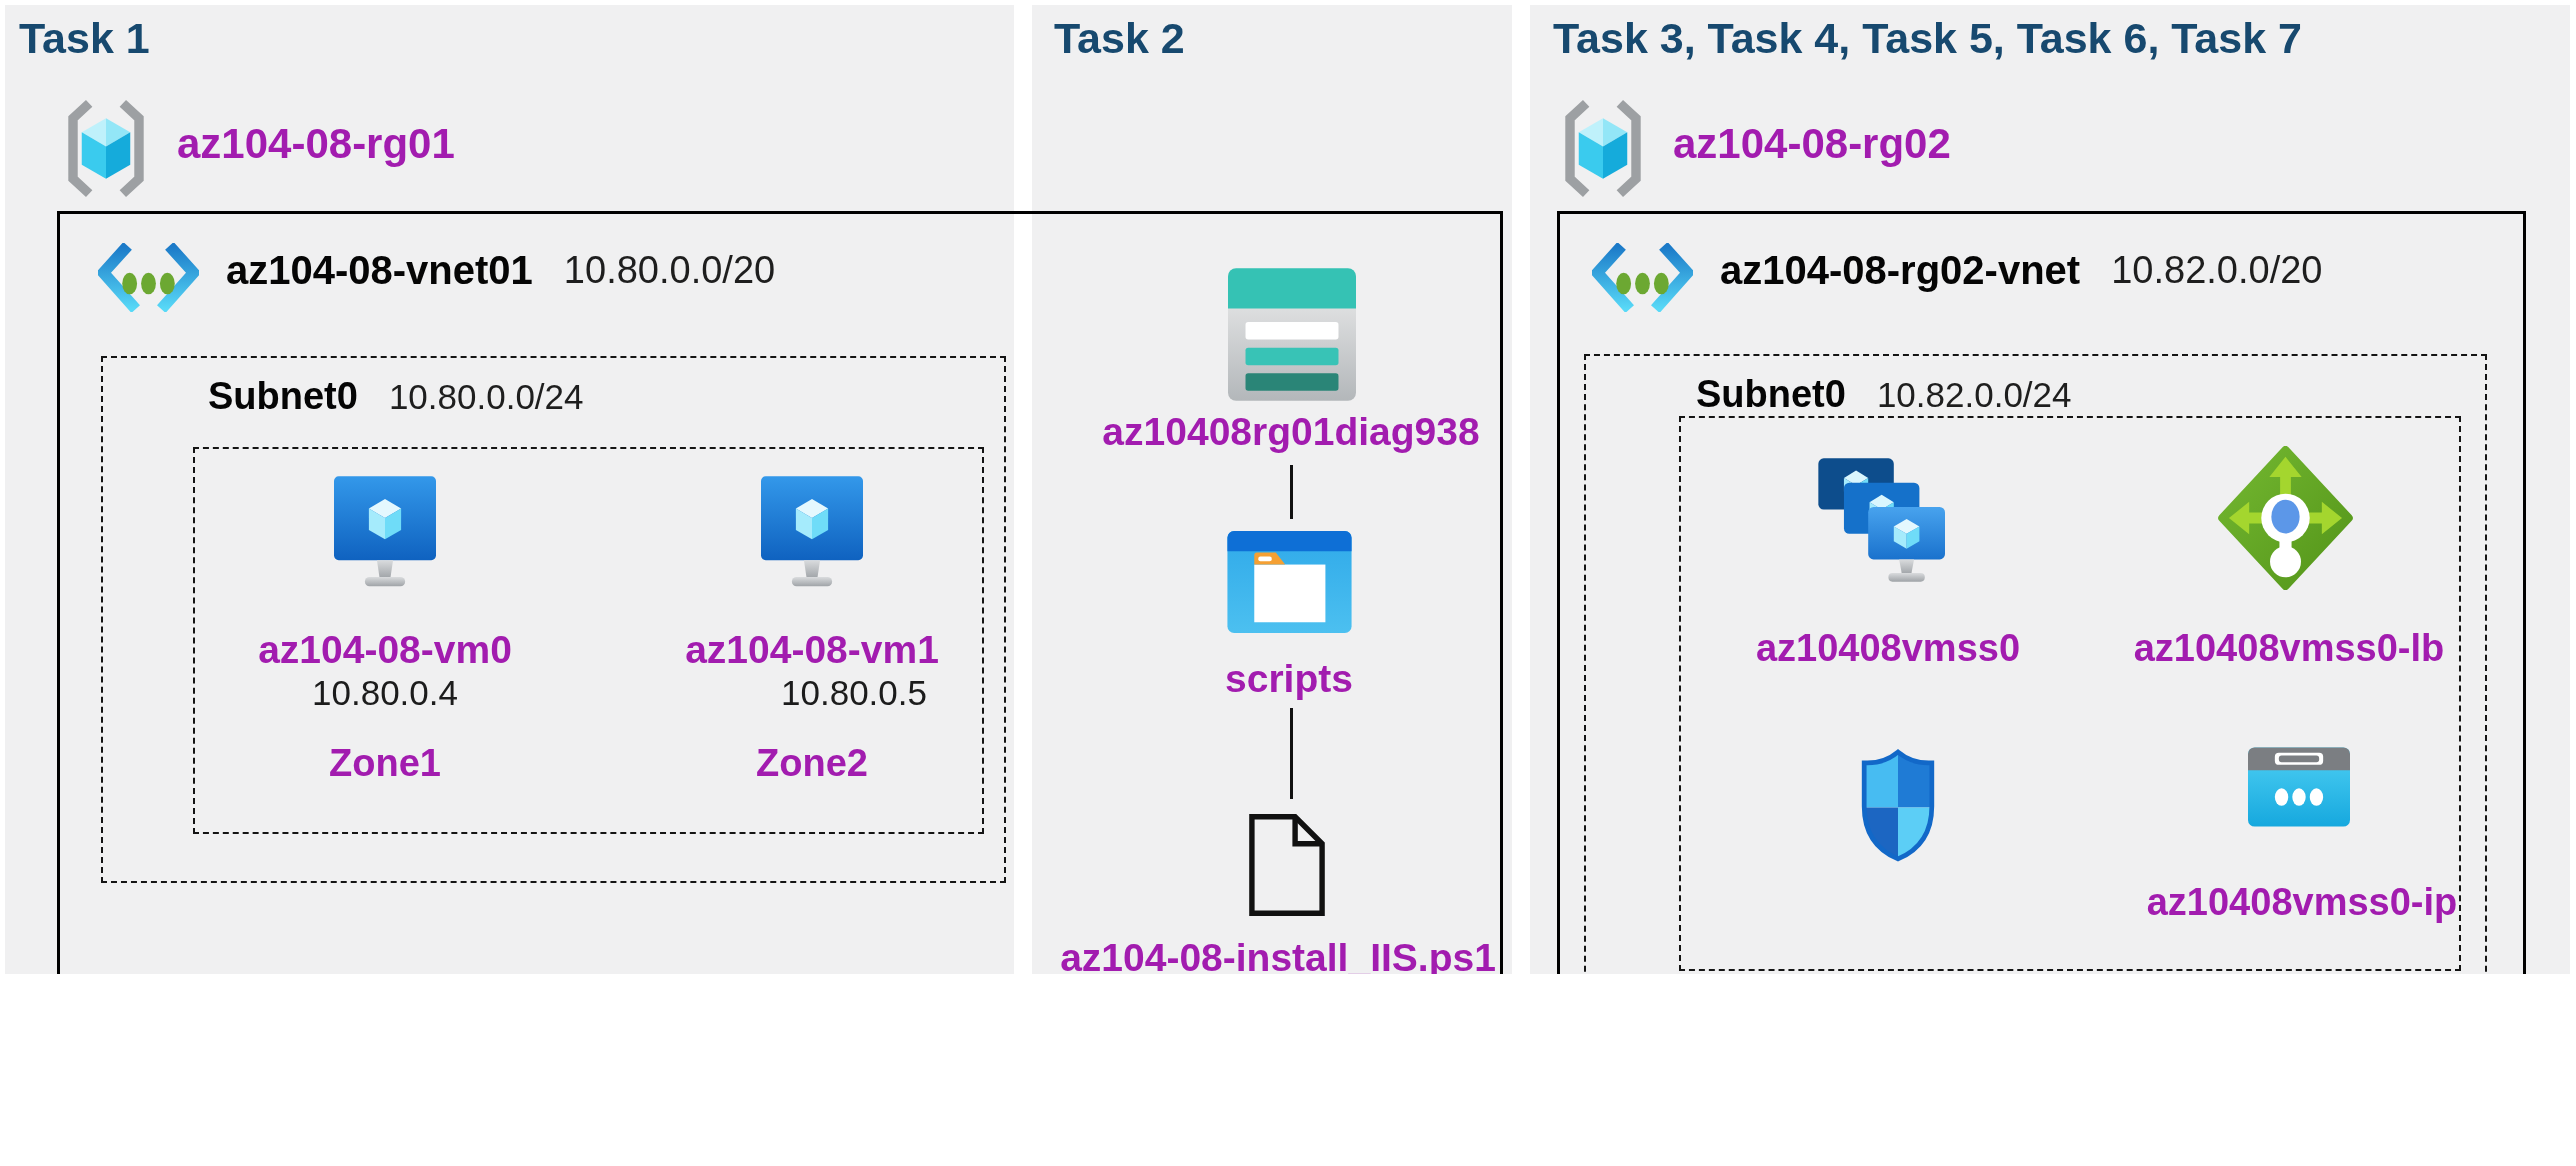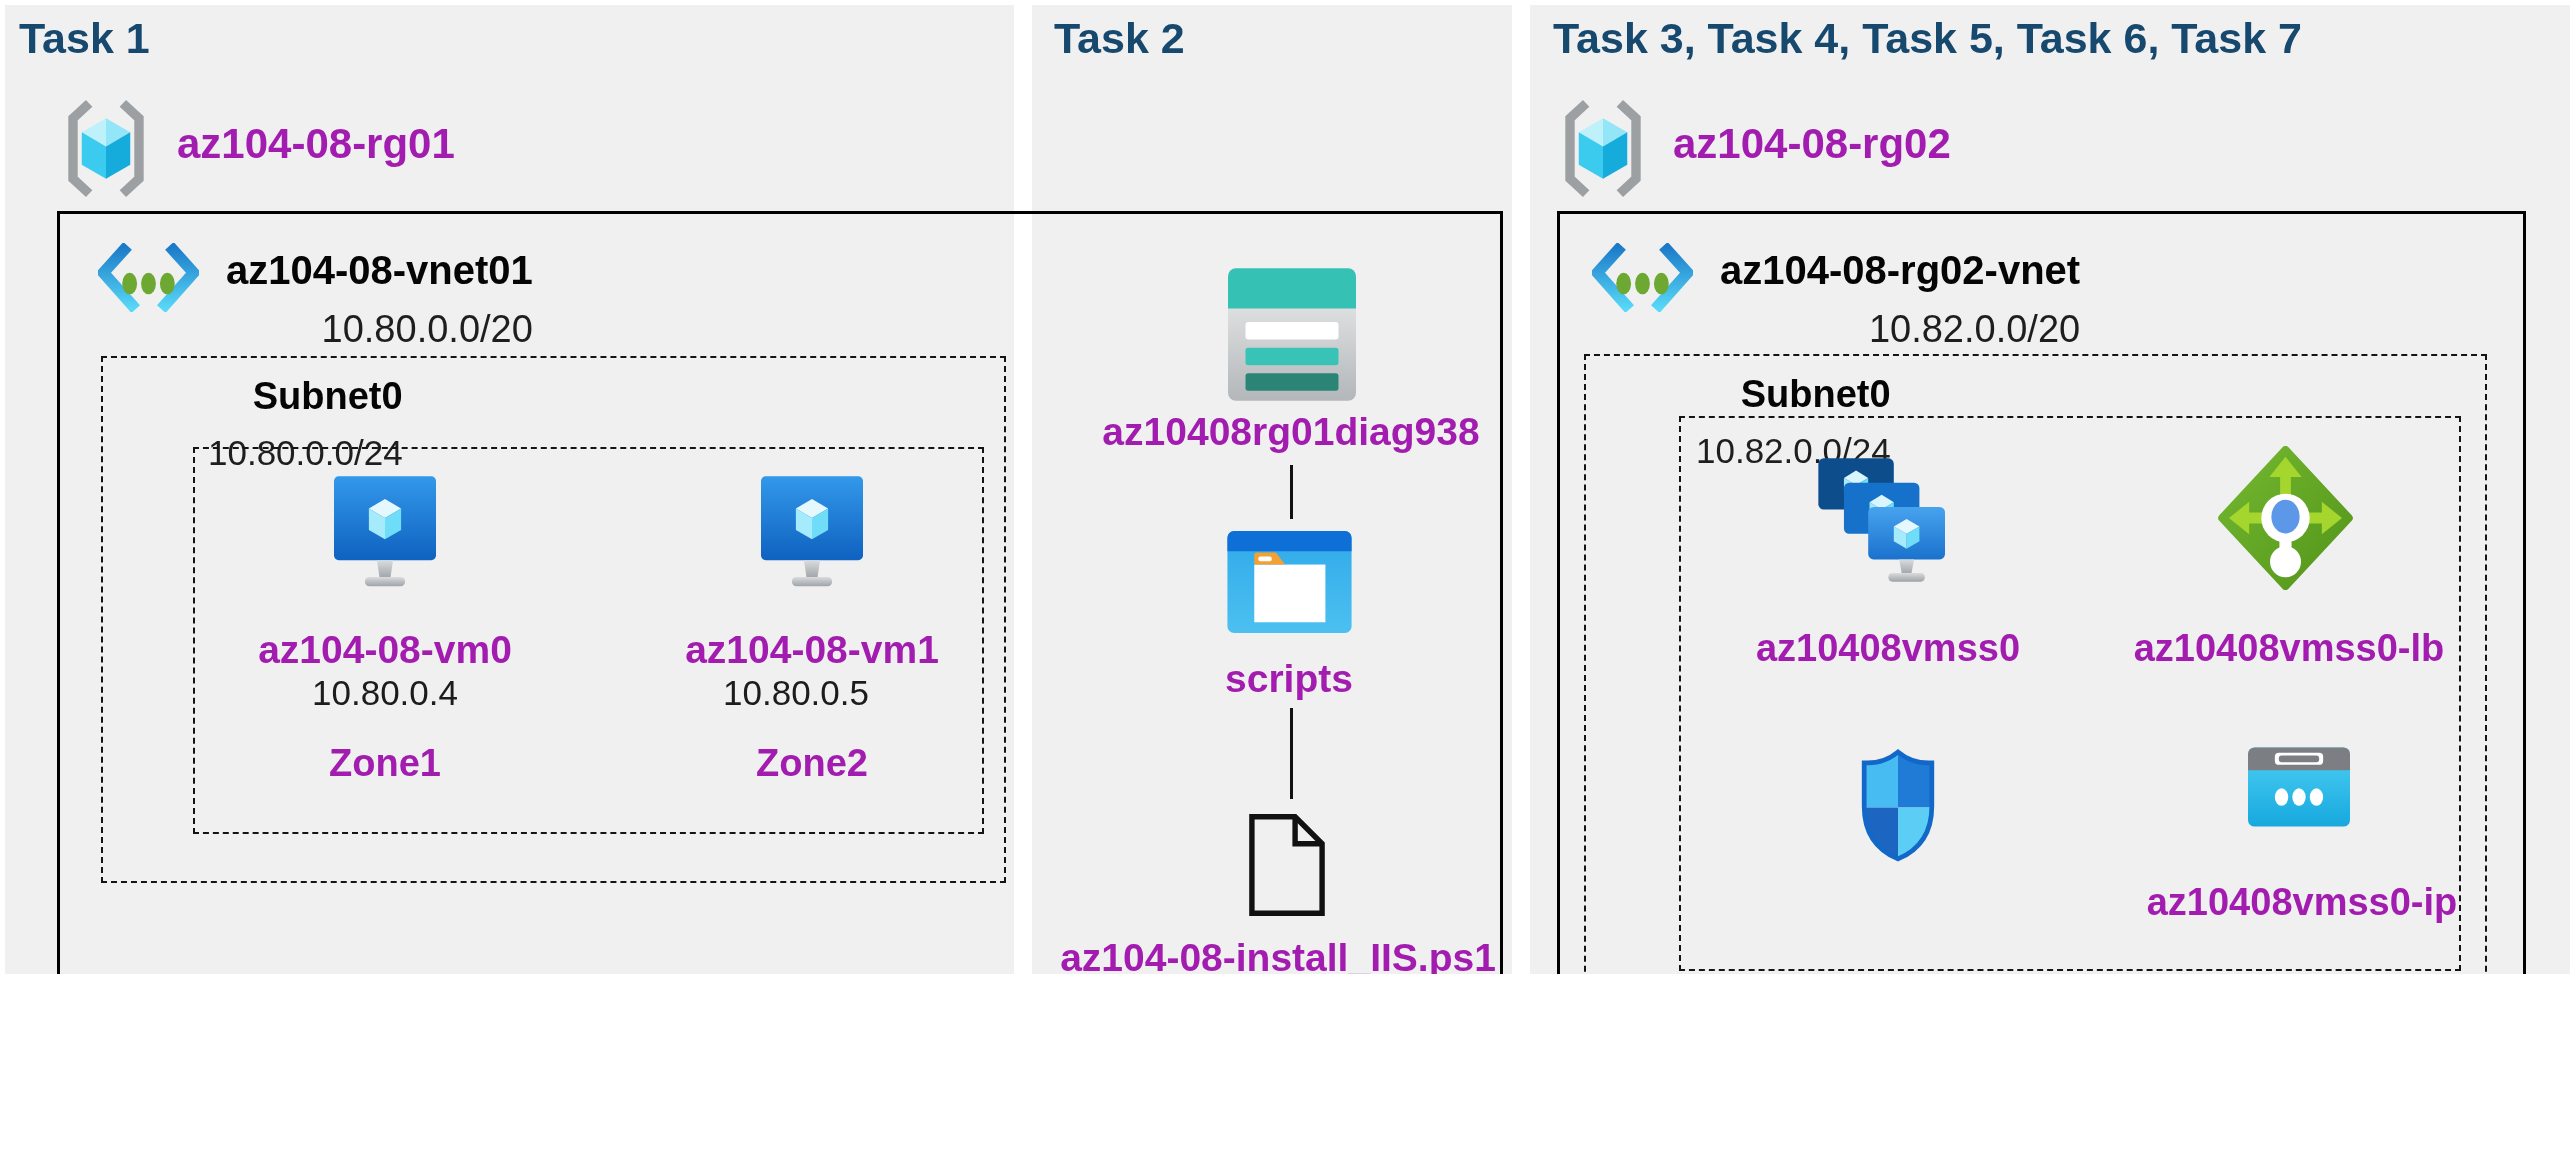--- a/index.html
+++ b/index.html
@@ -3,21 +3,21 @@
 <meta charset="utf-8">
 <style>
   html,body{margin:0;padding:0;background:#ffffff;}
   #stage{position:relative;width:2576px;height:974px;background:#ffffff;
          font-family:"Liberation Sans",sans-serif;overflow:hidden;}
   .panel{position:absolute;top:5.4px;height:1156px;background:#F0F0F1;}
   .task-title{position:absolute;top:13.5px;font-size:43px;font-weight:700;color:#17496F;white-space:nowrap;}
   .solid-box{position:absolute;border:3.4px solid #000;box-sizing:border-box;}
   .dashed-box{position:absolute;border:2.7px dashed #141414;box-sizing:border-box;}
   .ic{position:absolute;}
-  .hdr{position:absolute;display:flex;align-items:flex-end;gap:15px;white-space:nowrap;flex-direction:column;}
+  .hdr{position:absolute;display:flex;align-items:center;gap:31px;white-space:nowrap;}
   .hdr b{font-size:40px;font-weight:700;color:#050505;}
   .hdr .cidr{font-size:38px;font-weight:400;color:#1e1e1e;}
   .hdr.sm b{font-size:38px;}
   .hdr.sm .cidr{font-size:35px;}
   .lbl{position:absolute;font-size:38px;font-weight:700;color:#a21caf;white-space:nowrap;transform:translateX(-50%);}
   .lbl.vmname{font-size:39px;}
   .lbl.ip{font-size:35px;font-weight:400;color:#1c1c1c;}
   .vline{position:absolute;width:3.4px;background:#111;}
 </style>
 </head>
@@ -126,21 +126,21 @@
 
   <svg class="ic" style="left:761px;top:476px" width="102" height="116" viewBox="0 0 152 172">
     <rect x="0" y="0" width="152" height="125" rx="7" fill="url(#screeng)"></rect>
     <polygon points="76,34 100,48 76,62 52,48" fill="#E4F8FE"></polygon>
     <polygon points="52,48 76,62 76,94 52,80" fill="#A5EBFC"></polygon>
     <polygon points="100,48 76,62 76,94 100,80" fill="#6FDCF8"></polygon>
     <polygon points="64,125 88,125 84,152 68,152" fill="url(#standg)"></polygon>
     <rect x="46" y="150" width="60" height="14" rx="7" fill="url(#standg)"></rect>
   </svg>
   <div class="lbl vmname" style="left:812px;top:628px;">az104-08-vm1</div>
-  <div class="lbl ip" style="left:796px;top:673px;">10.80.0.5</div>
+  <div class="lbl ip" style="left:854px;top:673px;">10.80.0.5</div>
   <div class="lbl" style="left:812px;top:742px;">Zone2</div>
 
   <svg class="ic" style="left:1228px;top:268px" width="128" height="133" viewBox="0 0 190 197">
     <rect x="0" y="0" width="190" height="197" rx="12" fill="url(#storeb)"></rect>
     <path d="M12 0 H178 A12 12 0 0 1 190 12 V60 H0 V12 A12 12 0 0 1 12 0 Z" fill="#35C2B4"></path>
     <rect x="26" y="80" width="138" height="26" rx="4" fill="#FFFFFF"></rect>
     <rect x="26" y="118" width="138" height="26" rx="4" fill="#38C3B6"></rect>
     <rect x="26" y="156" width="138" height="26" rx="4" fill="#2A8577"></rect>
   </svg>
   <div class="lbl" style="left:1291px;top:410px;font-size:39px;">az10408rg01diag938</div>

